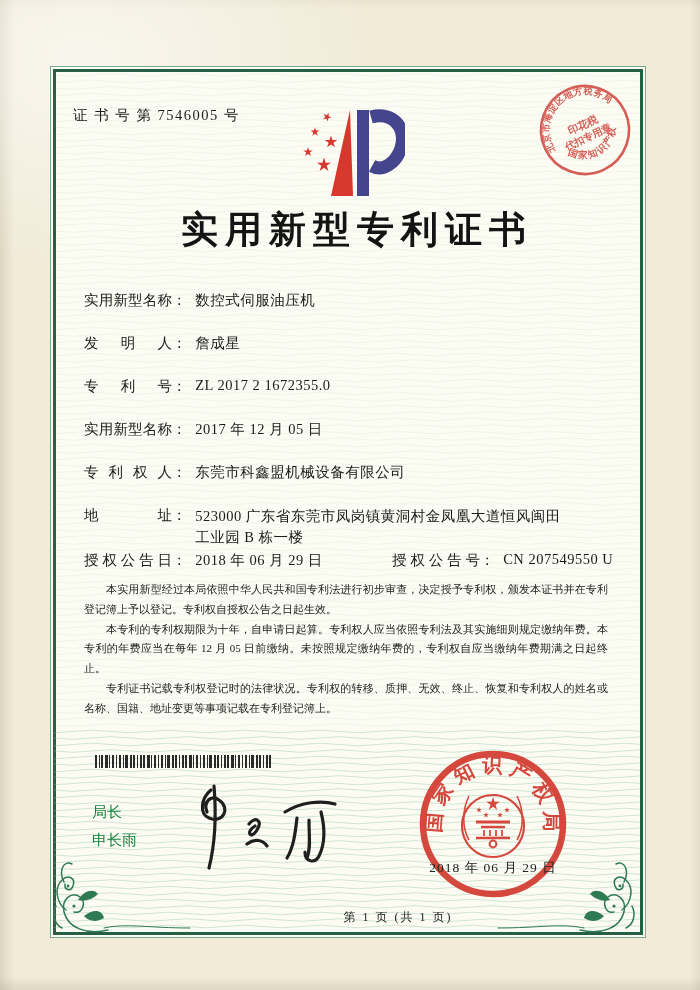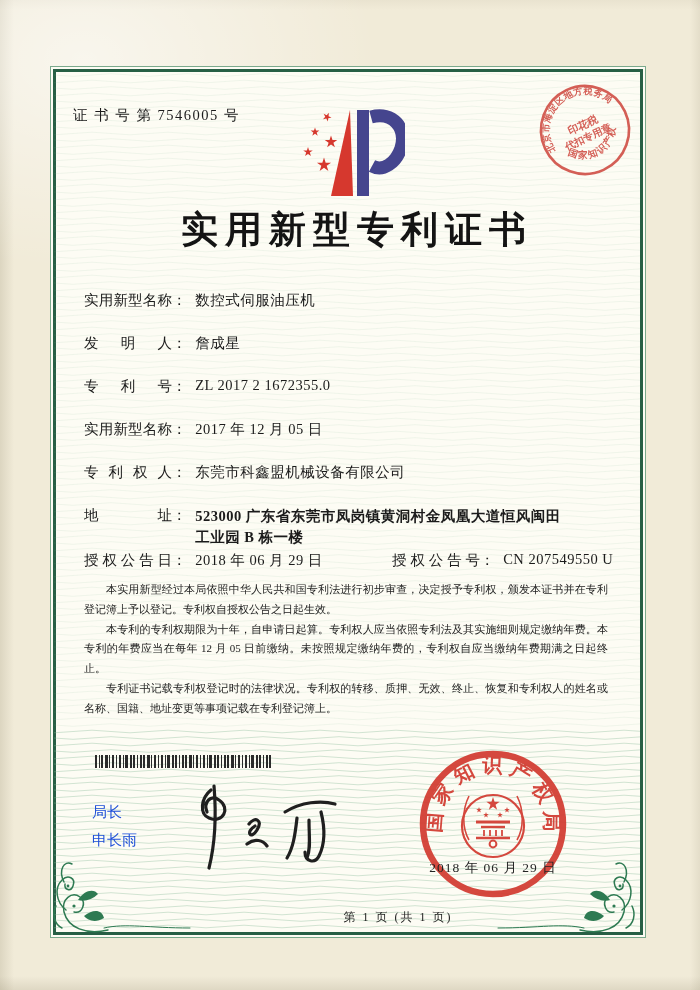--- a/index.html
+++ b/index.html
@@ -25,34 +25,34 @@
   .layer{position:absolute;inset:0;z-index:2;}
   .cert-no{position:absolute;left:73px;top:106px;font-size:14.5px;letter-spacing:1.5px;}
   .logo{position:absolute;left:293px;top:104px;}
   .title{position:absolute;left:0;top:205px;width:700px;text-align:center;
          font-size:37px;font-weight:700;letter-spacing:7px;color:#141414;margin-left:7px;}
 
   .row{position:absolute;left:84px;font-size:14.5px;white-space:nowrap;}
   .flabel{display:inline-block;width:88px;text-align:justify;text-align-last:justify;vertical-align:top;}
   .colon{display:inline-block;vertical-align:top;}
   .fvalue{display:inline-block;margin-left:5px;vertical-align:top;letter-spacing:.5px;}
-  .fvalue.multiline{white-space:pre-line;line-height:21px;width:420px;font-weight:bold;}
+  .fvalue.multiline{white-space:pre-line;line-height:21px;width:420px;}
   .pair2{position:absolute;left:308px;top:0;}
 
   .body-text{position:absolute;left:84px;top:580px;width:524px;font-size:11px;
              line-height:19.8px;text-align:justify;color:#1d1d1d;}
   .body-text p{margin:0;text-indent:2em;}
 
   .barcode{position:absolute;left:95px;top:755px;width:176px;height:13px;
            background:
              repeating-linear-gradient(90deg,#2b2b2b 0 1.5px,rgba(0,0,0,0) 1.5px 3.5px),
              repeating-linear-gradient(90deg,#2b2b2b 0 1px,rgba(0,0,0,0) 1px 6px);}
 
   .director{position:absolute;left:92px;top:804px;font-family:"Liberation Sans",sans-serif;
-            font-size:15px;color:#1d4ed8;line-height:1;}
+            font-size:15px;color:#15803d;line-height:1;}
   .director .name{margin-top:13px;}
   .signature{position:absolute;left:183px;top:768px;}
 
   .seal{position:absolute;left:407px;top:738px;}
   .seal-date{position:absolute;left:398px;top:859px;width:190px;text-align:center;
              font-size:13.5px;letter-spacing:1px;color:#242424;z-index:4;}
   .stamp{position:absolute;left:535px;top:80px;}
 
   .footer{position:absolute;left:0;top:909px;width:700px;text-align:center;
           font-size:12px;letter-spacing:2px;z-index:3;padding-left:48px;}

